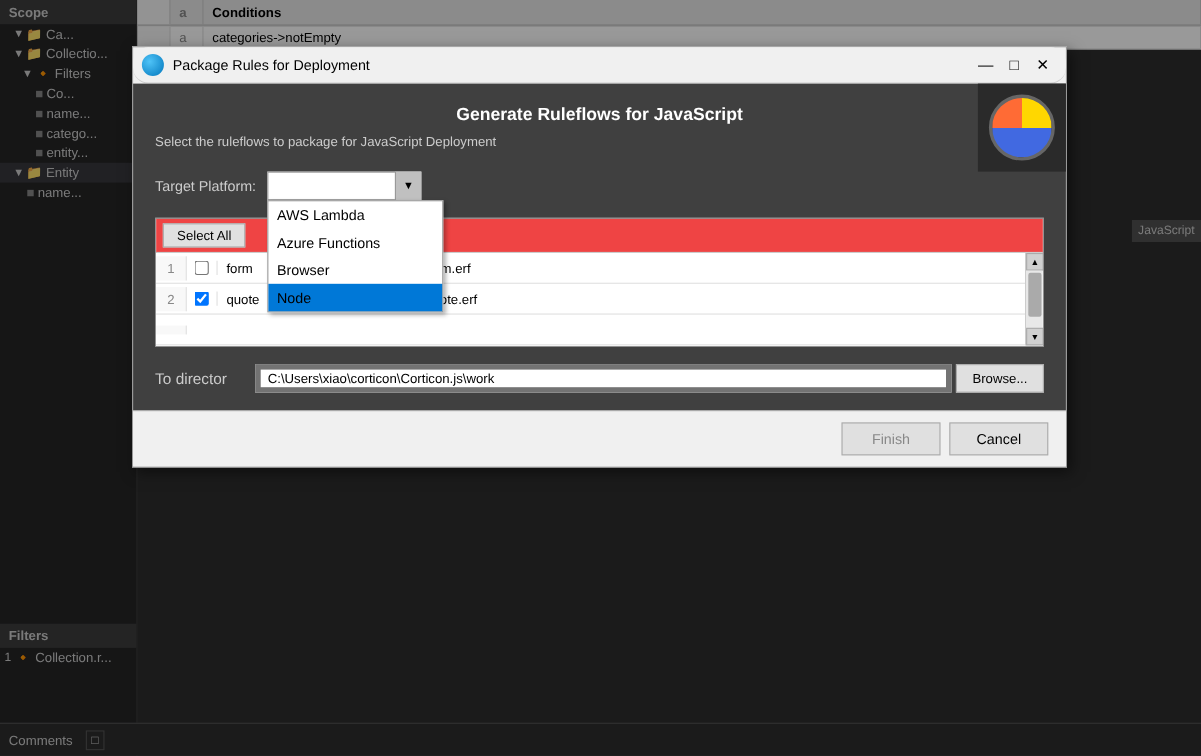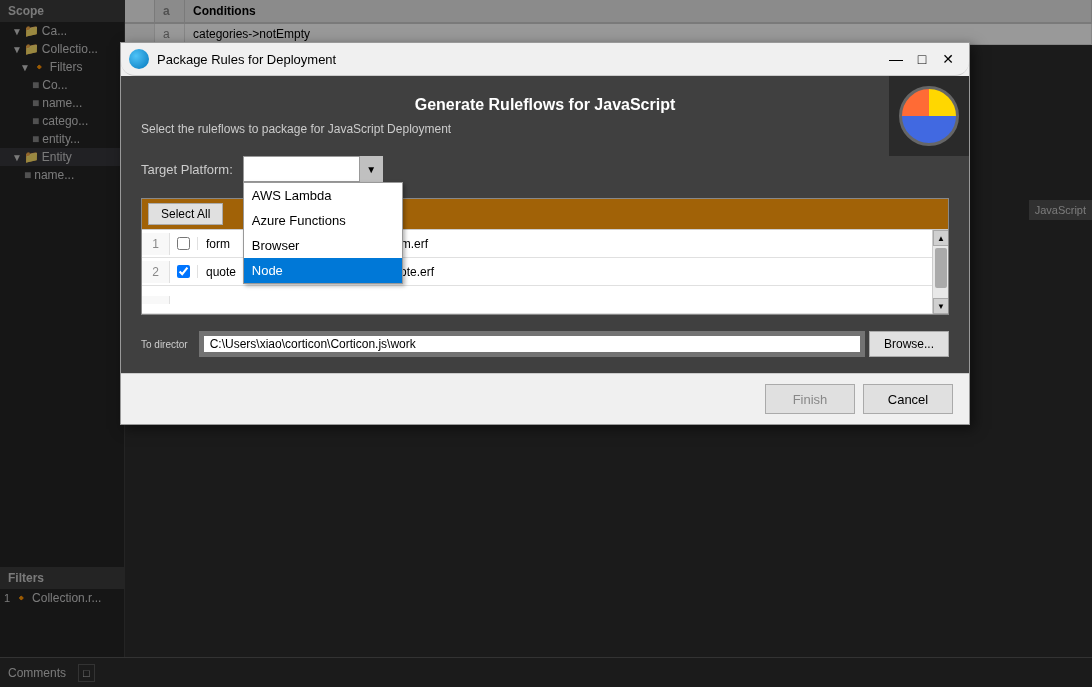--- a/index.html
+++ b/index.html
@@ -200,33 +200,33 @@
       z-index: 30;
       box-shadow: 2px 2px 4px rgba(0,0,0,0.3);
     }
 
     .dropdown-item {
       padding: 5px 8px;
       font-size: 13px;
       color: #000;
       cursor: pointer;
     }
-    .dropdown-item.selected { background: #0078d7; color: #ffffff; }
+    .dropdown-item.selected { background: #0078d7; color: #000000; }
 
     
     .table-section {
       background: #f5f5f5;
       border: 1px solid #888;
       margin-bottom: 16px;
     }
 
     .table-toolbar {
       display: flex;
       align-items: center;
-      background: #a16207;
+      background: #ef4444;
       padding: 4px 6px;
       border-bottom: 1px solid #ccc;
     }
 
     .select-all-btn {
       background: #e0e0e0;
       border: 1px solid #aaa;
       padding: 3px 12px;
       font-size: 12px;
       cursor: pointer;
@@ -280,22 +280,22 @@
 
     
     .dir-row {
       display: flex;
       align-items: center;
       margin-bottom: 0;
     }
 
     .dir-label {
       color: #cccccc;
-      font-size: 10px;
-      margin-right: 11px;
+      font-size: 14px;
+      margin-right: 26px;
       white-space: nowrap;
     }
 
     .dir-input {
       flex: 1;
       height: 26px;
       background: #ffffff;
       border: 5px solid #737373;
       padding: 2px 6px;
       font-size: 12px;

